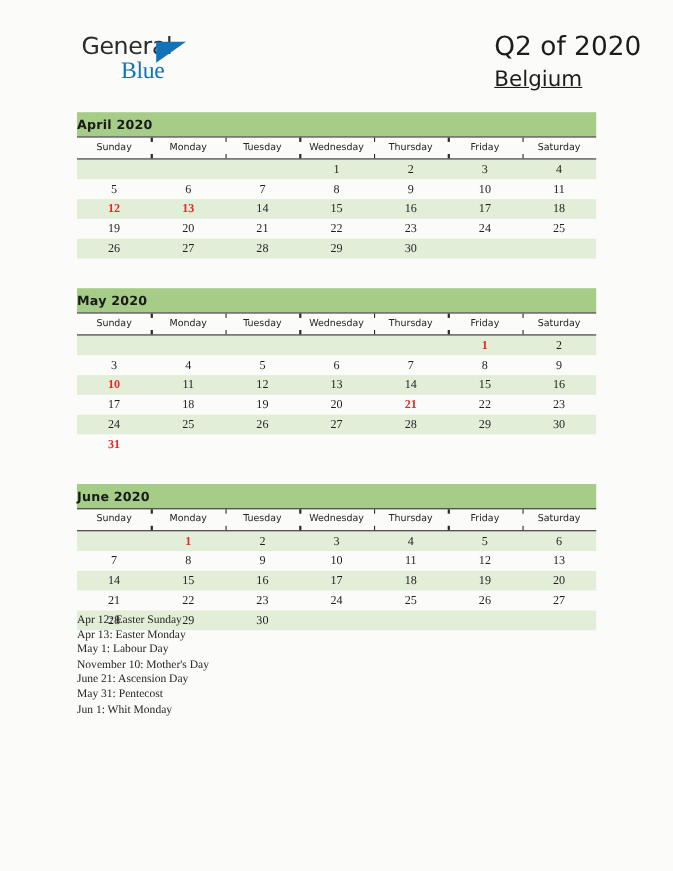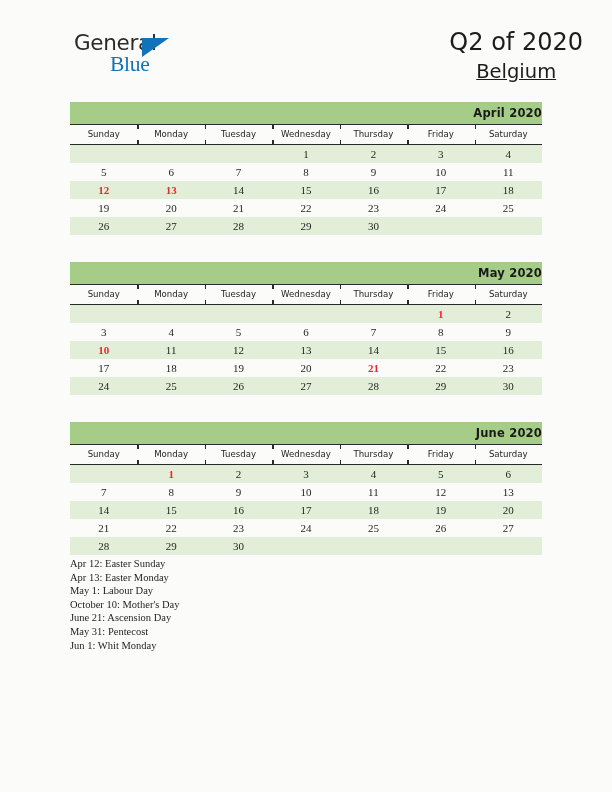--- a/index.html
+++ b/index.html
@@ -57,21 +57,21 @@
     font-size: 21.5px;
     letter-spacing: -0.3px;
     color: #1273b8;
     line-height: 1;
   }
 
   .title-block {
     position: absolute;
     right: 70px;
     top: 28px;
-    text-align: center;
+    text-align: left;
   }
   .title-main {
     font-family: "DejaVu Sans", sans-serif;
     font-size: 24px;
     color: #1c1c1c;
     line-height: 1.22;
     white-space: nowrap;
   }
   .title-sub {
     font-family: "DejaVu Sans", sans-serif;
@@ -93,21 +93,21 @@
   .month {
     width: 472px;
     margin-bottom: 27px;
   }
   .month:last-child { margin-bottom: 0; }
 
   .month-title {
     background: #a5cd88;
     height: 22px;
     line-height: 22px;
-    text-align: right;
+    text-align: left;
     font-family: "DejaVu Sans", sans-serif;
     font-weight: bold;
     font-size: 11.5px;
     color: #1a1a1a;
     letter-spacing: 0.2px;
   }
 
   .dow-row {
     display: flex;
     height: 19px;
@@ -299,20 +299,29 @@
       </div>
       <div class="week-row shade">
         <div class="day-cell">24</div>
         <div class="day-cell">25</div>
         <div class="day-cell">26</div>
         <div class="day-cell">27</div>
         <div class="day-cell">28</div>
         <div class="day-cell">29</div>
         <div class="day-cell">30</div>
       </div>
+      <div class="week-row plain">
+        <div class="day-cell holiday">31</div>
+        <div class="day-cell empty"></div>
+        <div class="day-cell empty"></div>
+        <div class="day-cell empty"></div>
+        <div class="day-cell empty"></div>
+        <div class="day-cell empty"></div>
+        <div class="day-cell empty"></div>
+      </div>
     </div>
     <div class="month">
       <div class="month-title">June 2020</div>
       <div class="dow-row">
         <div class="dow-cell">Sunday</div>
         <div class="dow-cell">Monday</div>
         <div class="dow-cell">Tuesday</div>
         <div class="dow-cell">Wednesday</div>
         <div class="dow-cell">Thursday</div>
         <div class="dow-cell">Friday</div>
@@ -363,17 +372,17 @@
         <div class="day-cell empty"></div>
         <div class="day-cell empty"></div>
       </div>
     </div>
   </div>
 
 <div class="legend">
     <div class="legend-item">Apr 12: Easter Sunday</div>
     <div class="legend-item">Apr 13: Easter Monday</div>
     <div class="legend-item">May 1: Labour Day</div>
-    <div class="legend-item">October 10: Mother's Day</div>
+    <div class="legend-item">November 10: Mother's Day</div>
     <div class="legend-item">June 21: Ascension Day</div>
     <div class="legend-item">May 31: Pentecost</div>
     <div class="legend-item">Jun 1: Whit Monday</div>
   </div>
 
 </body></html>

